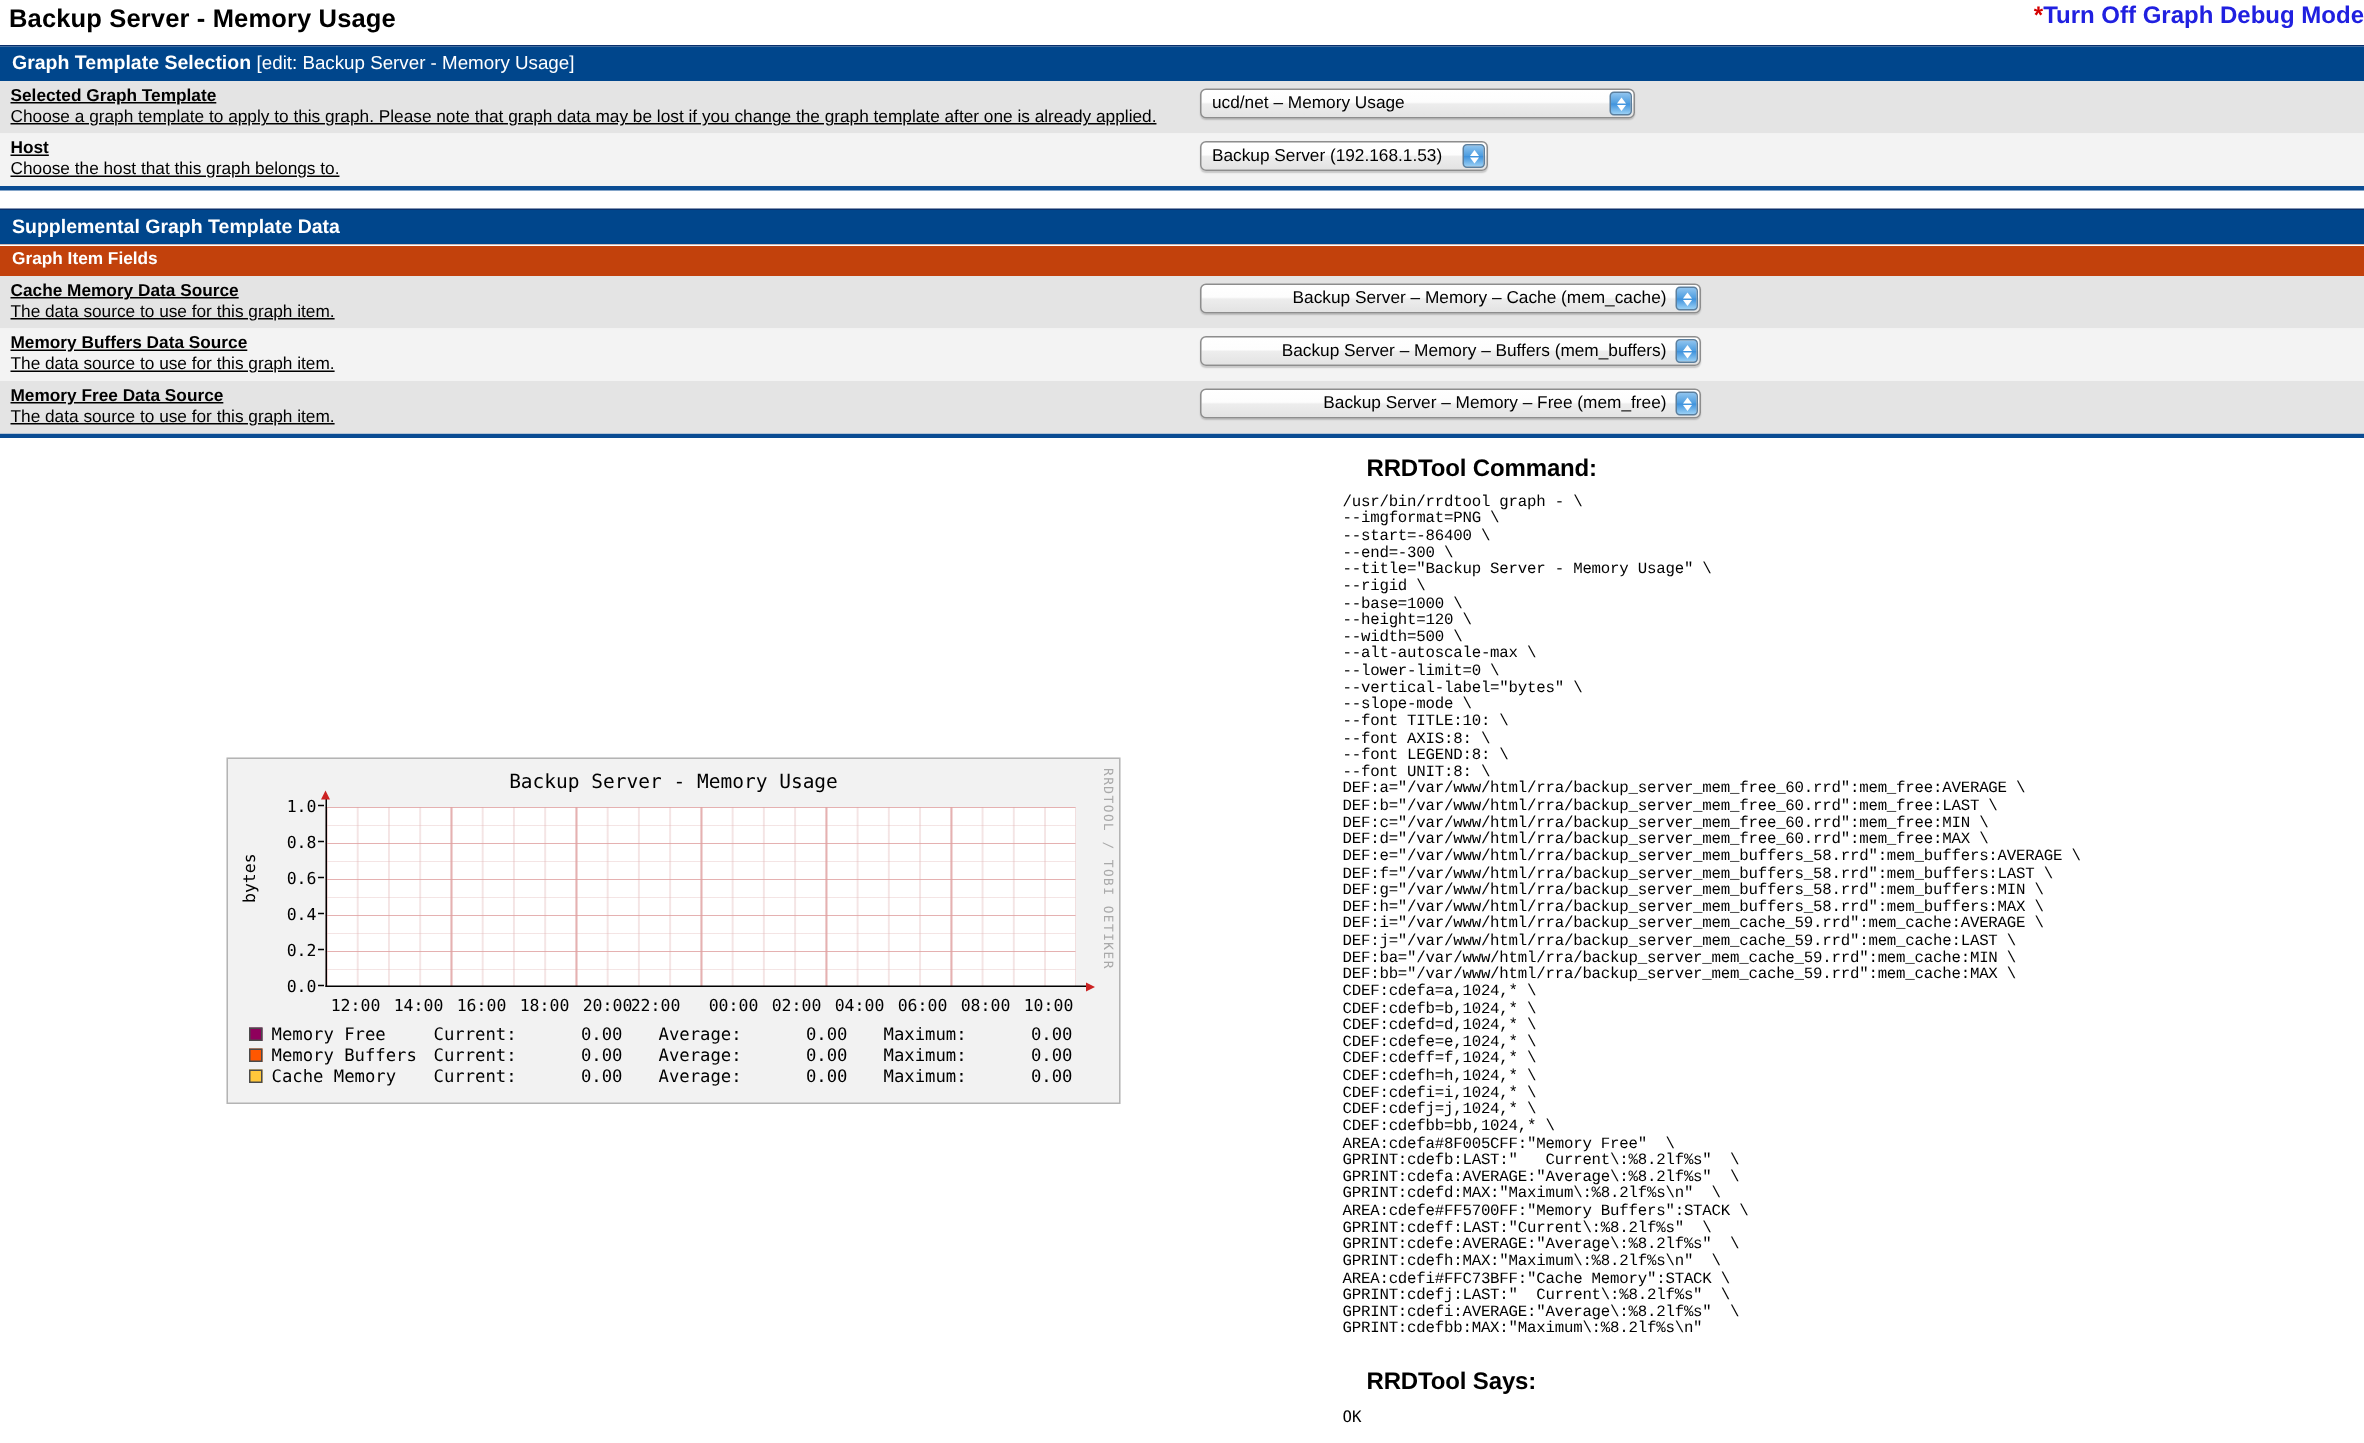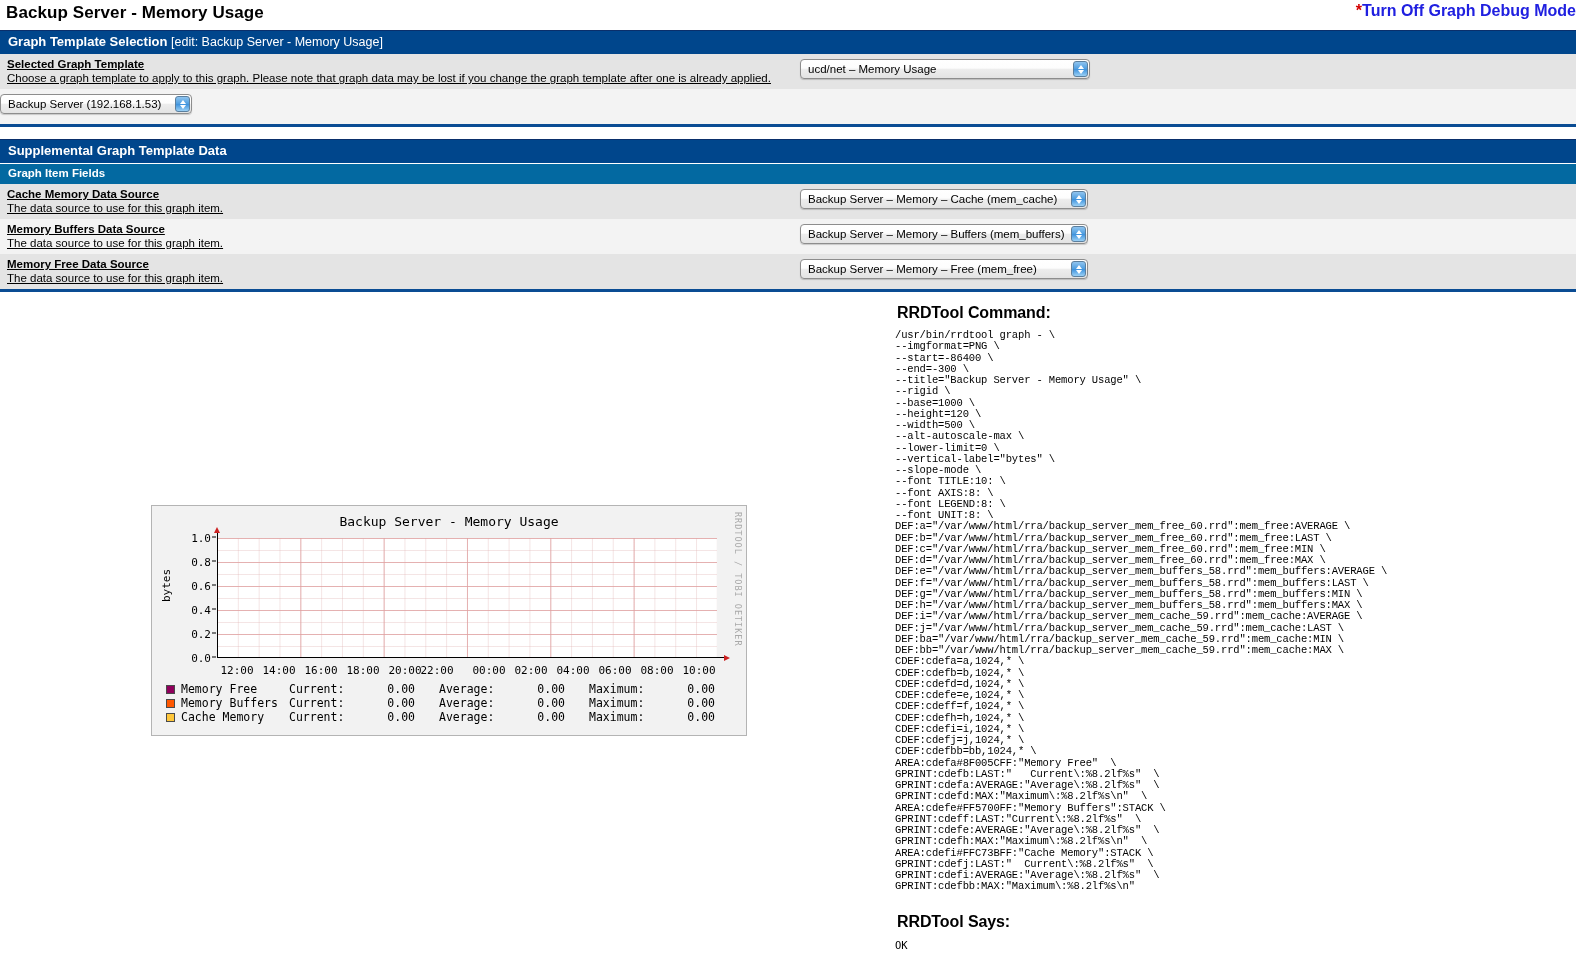--- a/index.html
+++ b/index.html
@@ -57,21 +57,21 @@
     font-size: 13px;
     font-weight: bold;
     padding: 4px 8px 5px 8px;
     line-height: 14px;
   }
   .box-header .sub {
     font-weight: normal;
     font-size: 12.5px;
   }
   .sub-header {
-    background: #0369a1;
+    background: #c2410c;
     color: #ffffff;
     font-size: 11.5px;
     font-weight: bold;
     padding: 3px 8px 4px 8px;
     line-height: 13px;
     border-top: 1px solid #ffffff;
   }
   .field-row {
     display: flex;
     align-items: flex-start;
@@ -146,21 +146,21 @@
   }
   .aqua-select .stepper i.up {
     border-bottom: 4px solid #ffffff;
     margin-bottom: 1px;
   }
   .aqua-select .stepper i.dn {
     border-top: 4px solid #ffffff;
   }
   .sel-w1 { width: 290px; }
   .sel-w2 { width: 192px; }
-  .sel-w3 { width: 288px; }
+  .sel-w3 { width: 334px; text-align: right; }
 
   
   #content {
     position: relative;
     width: 1576px;
   }
 
   
   #graph-wrap {
     position: absolute;
@@ -319,21 +319,21 @@
   #rrd-panel {
     position: absolute;
     left: 895px;
     top: 12px;
     width: 660px;
   }
   .rrd-heading {
     font-size: 16px;
     font-weight: bold;
     color: #000;
-    margin: 0 0 8px 2px;
+    margin: 0 0 8px 16px;
     letter-spacing: -0.1px;
   }
   .rrd-code {
     font-family: Liberation Mono, monospace;
     font-size: 10.5px;
     line-height: 11.25px;
     white-space: pre;
     color: #000;
     letter-spacing: -0.15px;
   }
@@ -370,20 +370,24 @@
         <span class="txt">ucd/net – Memory Usage</span>
         <span class="stepper">
             <i class="up"></i>
             <i class="dn"></i>
           </span>
       </div>
     </div>
   </div>
 
   <div class="field-row alt2">
+    <div class="labelcol">
+      <div class="field-label">Host</div>
+      <div class="field-desc">Choose the host that this graph belongs to.</div>
+    </div>
     <div class="ctlcol">
       <div class="aqua-select sel-w2">
         <span class="txt">Backup Server (192.168.1.53)</span>
         <span class="stepper">
             <i class="up"></i>
             <i class="dn"></i>
           </span>
       </div>
     </div>
   </div>

